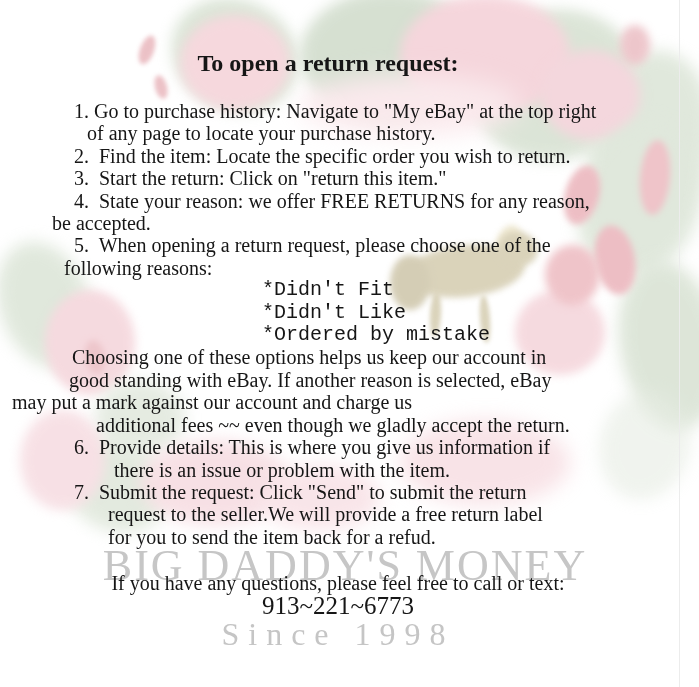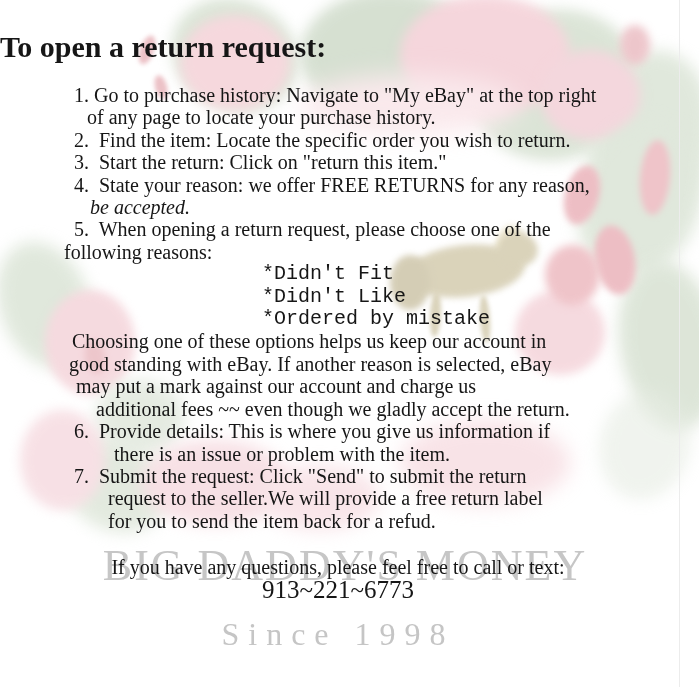--- a/index.html
+++ b/index.html
@@ -24,37 +24,37 @@
   .wm-since{
     position:absolute;top:616px;left:0;width:676px;
     text-align:center;
     font-size:32px;letter-spacing:9px;
     color:#c5c5c5;white-space:pre;
   }
   .edge-line{position:absolute;top:0;left:679px;width:1px;height:687px;background:#ececec;}
   
   .page{position:absolute;inset:0;}
   .title{
-    margin:30px 0 0 0;width:656px;
-    font-size:30px;line-height:34px;font-weight:600;
+    margin:46px 0 0 0;width:656px;text-align:center;
+    font-size:24px;line-height:34px;font-weight:600;
   }
   .lines{margin-top:20px;padding-left:12px;}
   .line{
     font-size:20px;line-height:22.4px;
     white-space:pre;
   }
   .ind-num{margin-left:62px;}
   .ind-c1{margin-left:75px;}
   .ind-c4a{margin-left:72px;}
-  .ind-c4b{margin-left:78px;font-style:italic;}
+  .ind-c4b{margin-left:40px;}
   .ind-c5{margin-left:52px;}
   .ind-star{margin-left:250px;font-family:Liberation Mono, monospace;}
   .ind-p1{margin-left:60px;}
   .ind-p2{margin-left:57px;}
-  .ind-p3{margin-left:64px;}
+  .ind-p3{}
   .ind-p4{margin-left:84px;}
   .ind-c6{margin-left:102px;}
   .ind-c7{margin-left:96px;}
   .contact{
     margin-top:24px;width:676px;text-align:center;
     font-size:20px;line-height:22.4px;white-space:pre;
   }
   .phone{
     width:676px;text-align:center;
     font-size:25px;line-height:22.4px;white-space:pre;

